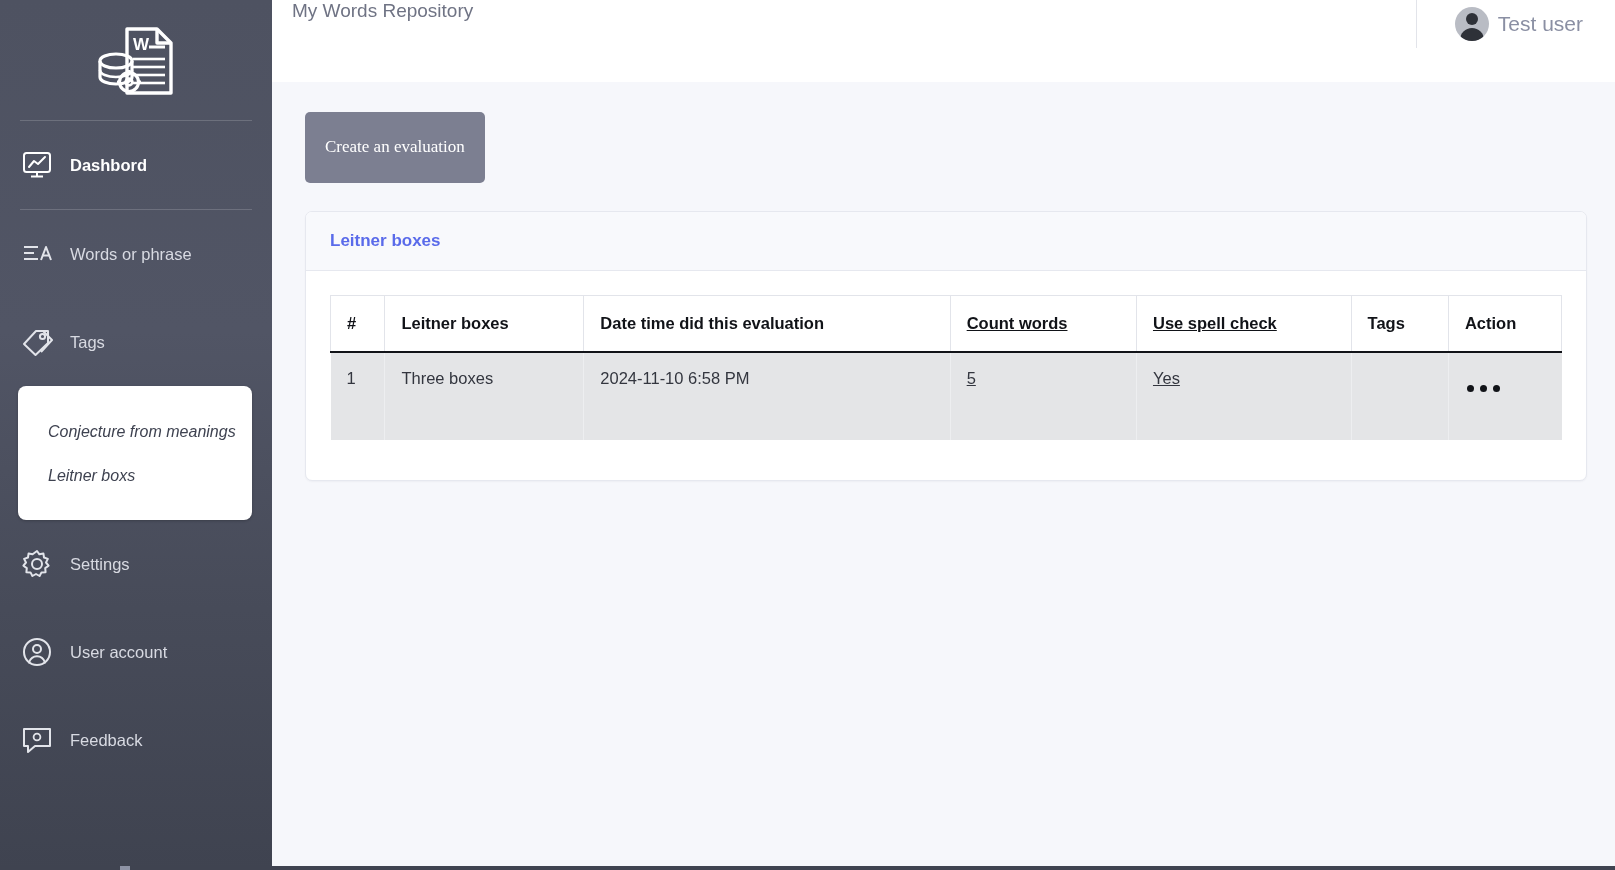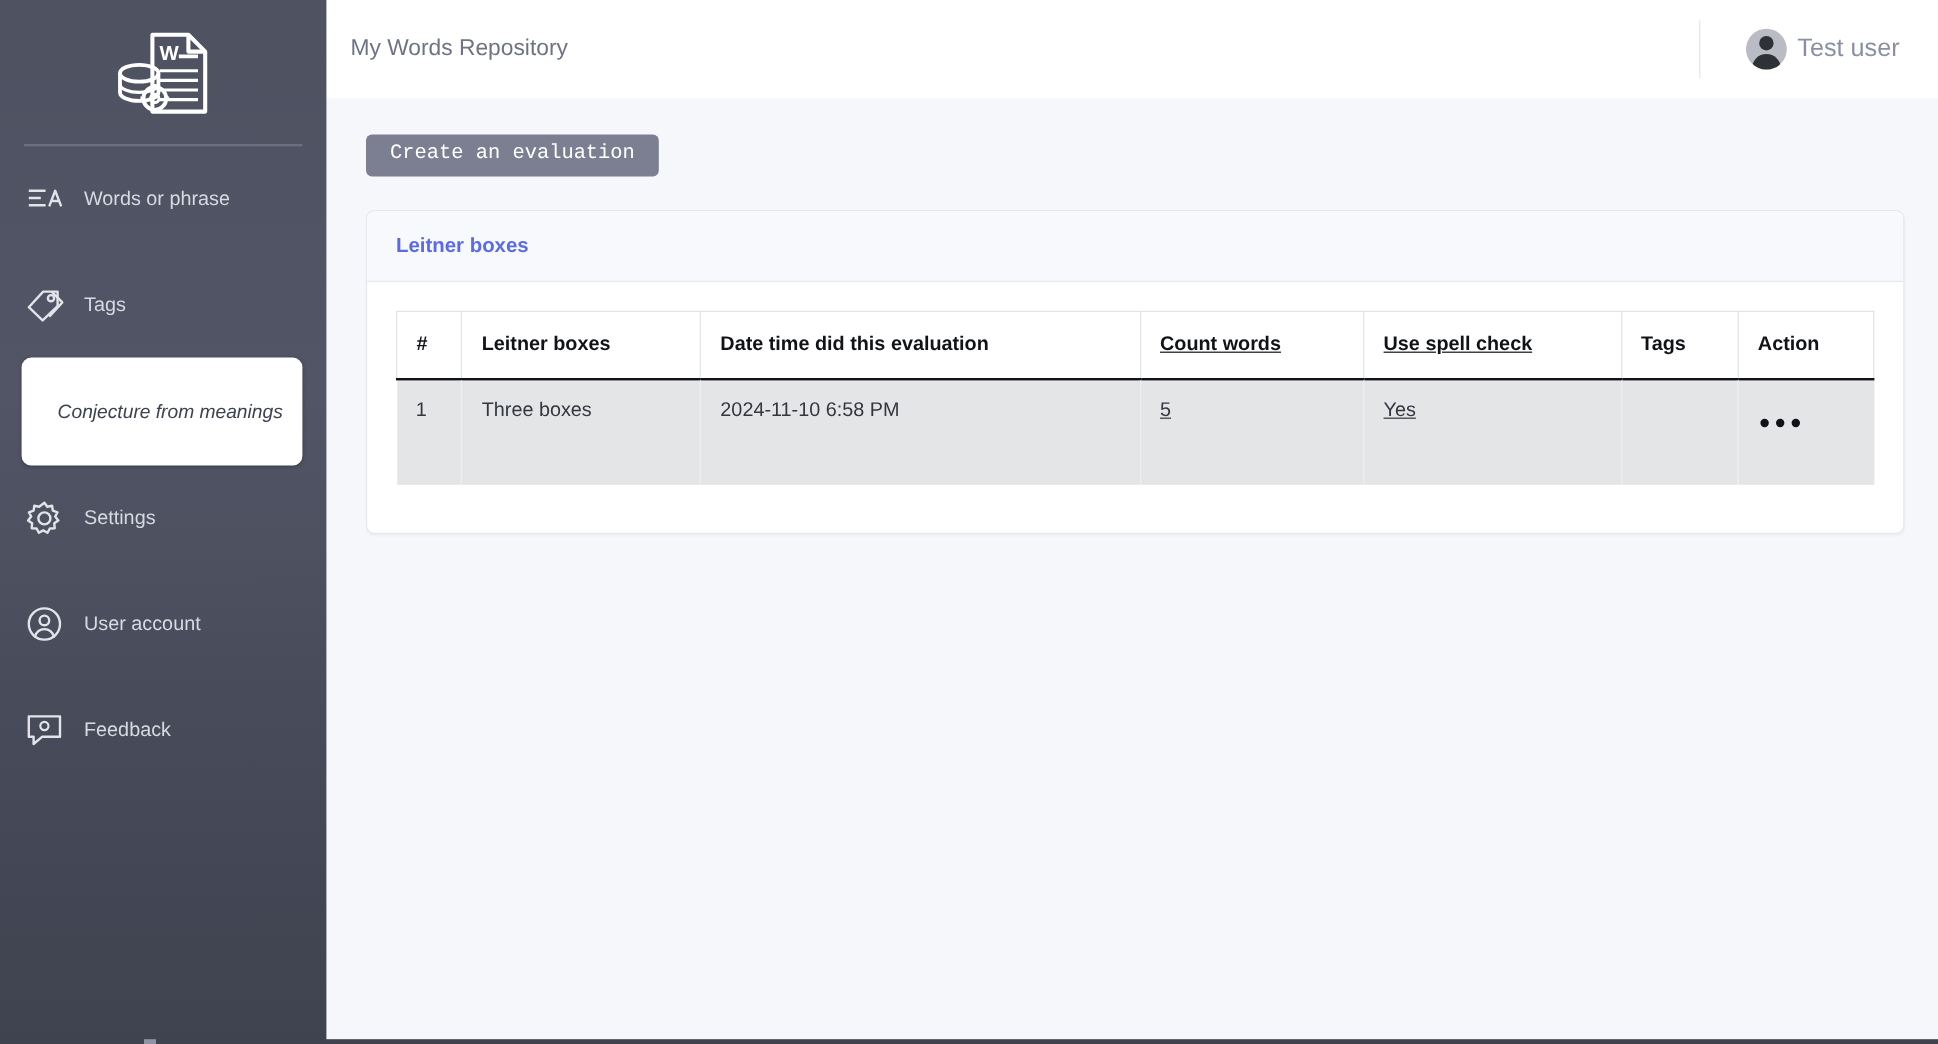--- a/index.html
+++ b/index.html
@@ -90,21 +90,21 @@
     display: flex;
     flex-direction: column;
     background: #f6f7fb;
     min-width: 0;
   }
   .topbar {
     height: 82px;
     flex: 0 0 82px;
     background: #ffffff;
     display: flex;
-    align-items: center;
+    align-items: flex-start;
     justify-content: space-between;
     padding: 0 0 0 20px;
   }
   .topbar-title {
     color: #6f7384;
     font-size: 19px;
   }
   .topbar-right {
     display: flex;
     align-items: center;
@@ -143,22 +143,22 @@
     padding: 30px 28px 0 33px;
     overflow: hidden;
   }
   .create-btn {
     display: inline-block;
     background: #7c7f91;
     color: #ffffff;
     border: none;
     border-radius: 5px;
     font-size: 17px;
-    font-family: Liberation Mono, monospace;
-    padding: 8px 20px;
+    font-family: Liberation Serif, serif;
+    padding: 26px 20px;
     cursor: pointer;
     line-height: 1.1;
   }
   .card {
     margin-top: 28px;
     background: #ffffff;
     border: 1px solid #e6e8ef;
     border-radius: 7px;
     overflow: hidden;
     box-shadow: 0 1px 2px rgba(20,25,50,0.04);
@@ -269,20 +269,31 @@
           <line x1="36" y1="45" x2="36" y2="49"></line>
           <line x1="36" y1="65" x2="36" y2="69"></line>
           <line x1="24" y1="57" x2="28" y2="57"></line>
           <line x1="44" y1="57" x2="48" y2="57"></line>
         </g>
       </svg>
     </div>
 
     <div class="sb-divider"></div>
 
+    <div class="sb-item active">
+      <span class="ic">
+        <svg width="30" height="28" viewBox="0 0 30 28">
+          <rect x="2" y="2" width="26" height="19" rx="2.5" fill="none" stroke="#ffffff" stroke-width="2"></rect>
+          <polyline points="7,16 12,10 16,13 23,6" fill="none" stroke="#ffffff" stroke-width="2" stroke-linecap="round" stroke-linejoin="round"></polyline>
+          <line x1="15" y1="21" x2="15" y2="25" stroke="#ffffff" stroke-width="2"></line>
+          <line x1="9" y1="25.5" x2="21" y2="25.5" stroke="#ffffff" stroke-width="2"></line>
+        </svg>
+      </span>
+      <span class="lbl">Dashbord</span>
+    </div>
 
     <div class="sb-divider"></div>
 
     <div class="sb-item">
       <span class="ic">
         <svg width="30" height="24" viewBox="0 0 30 24">
           <line x1="2" y1="5" x2="16" y2="5" stroke="#e2e4ea" stroke-width="2"></line>
           <line x1="2" y1="11" x2="12" y2="11" stroke="#e2e4ea" stroke-width="2"></line>
           <line x1="2" y1="17" x2="16" y2="17" stroke="#e2e4ea" stroke-width="2"></line>
           <path d="M19 18 L24 5 L29 18" fill="none" stroke="#e2e4ea" stroke-width="2" stroke-linejoin="round"></path>
@@ -300,20 +311,23 @@
           <path d="M22 4 L31 13 L20 25" fill="none" stroke="#e2e4ea" stroke-width="2" stroke-linejoin="round"></path>
         </svg>
       </span>
       <span class="lbl">Tags</span>
     </div>
 
 
     <div class="submenu">
       <div class="submenu-item">
         <span>Conjecture from meanings</span>
+      </div>
+      <div class="submenu-item">
+        <span>Leitner boxs</span>
       </div>
     </div>
 
     <div class="sb-item">
       <span class="ic">
         <svg width="30" height="30" viewBox="0 0 30 30">
           <circle cx="15" cy="15" r="5" fill="none" stroke="#e2e4ea" stroke-width="2"></circle>
           <path d="M15 2 l2.4 3.3 4-0.9 0.6 4.1 3.9 1.4 -1.9 3.6 2.6 3.2 -3.4 2.4 0.4 4.1 -4.1 0.2 -1.9 3.6 -3.6-2 -3.6 2 -1.9-3.6 -4.1-0.2 0.4-4.1 -3.4-2.4 2.6-3.2 -1.9-3.6 3.9-1.4 0.6-4.1 4 0.9z" fill="none" stroke="#e2e4ea" stroke-width="2" stroke-linejoin="round"></path>
         </svg>
       </span>

